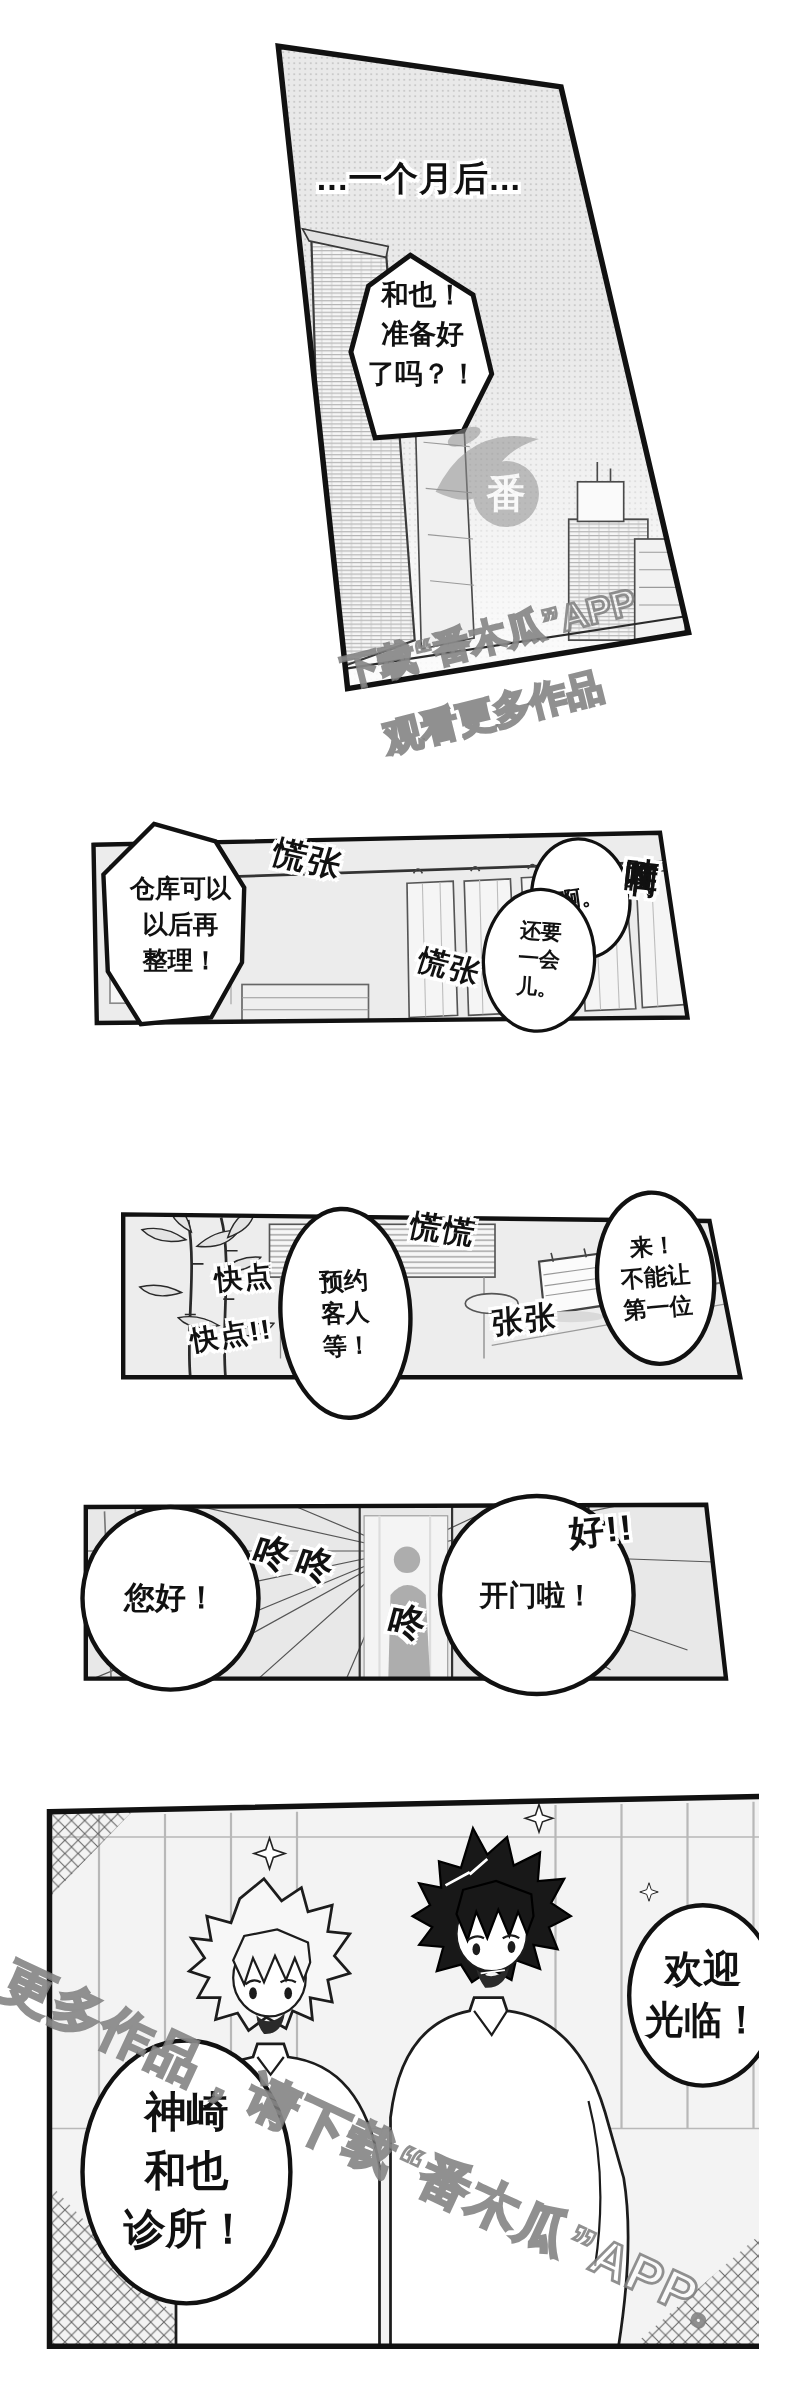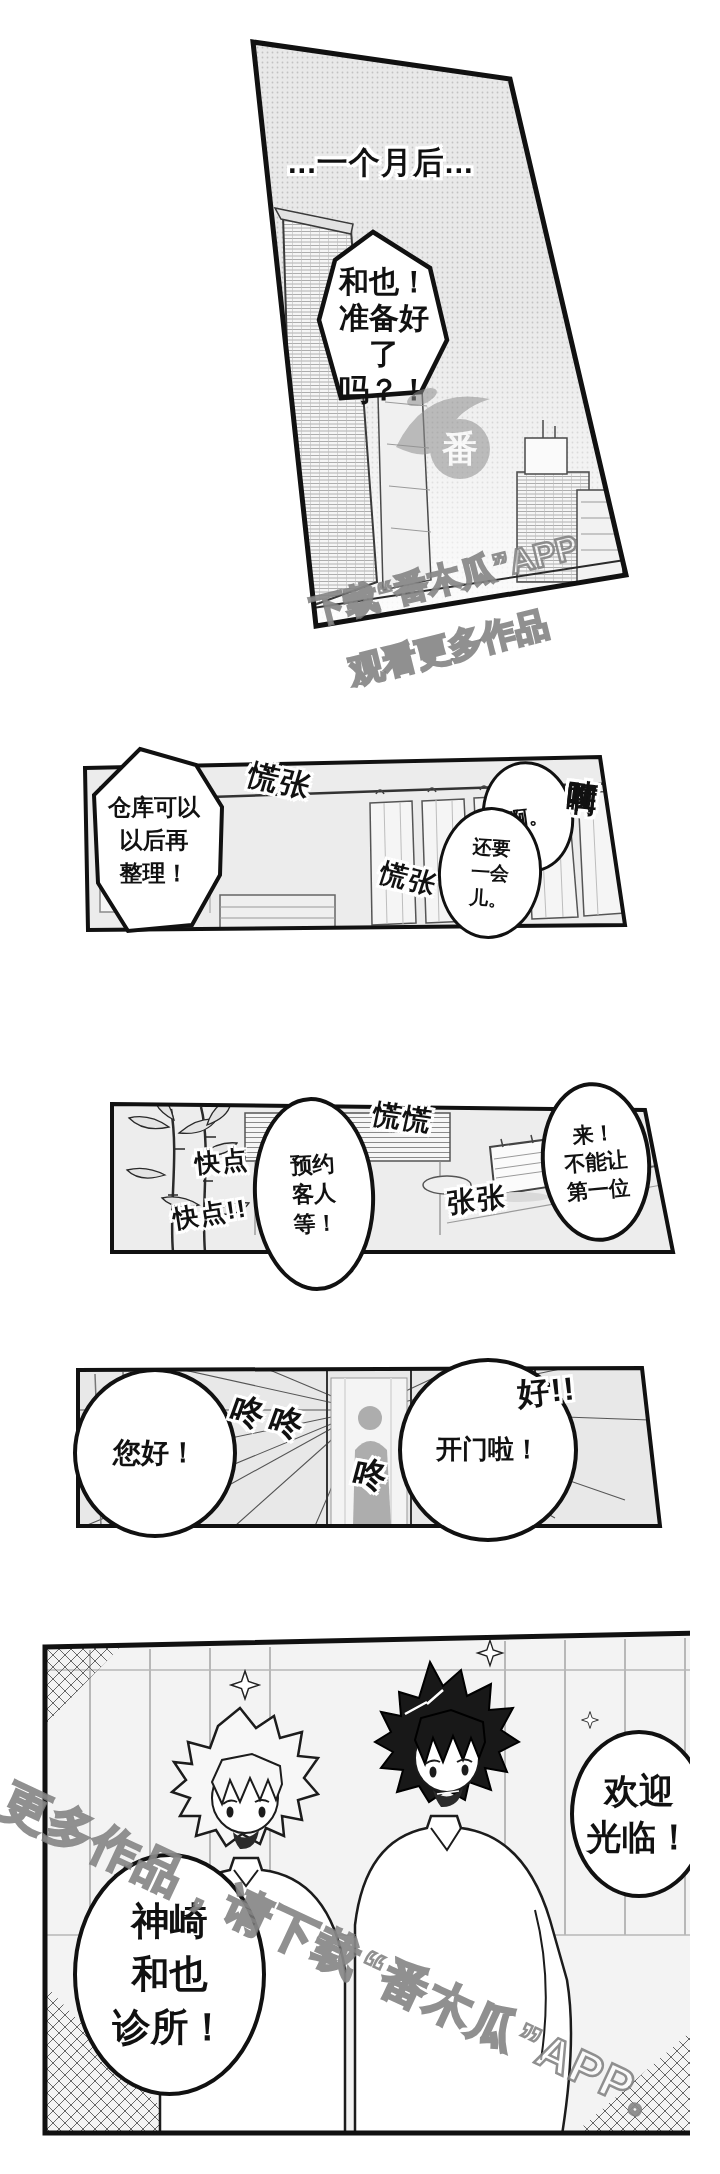--- a/index.html
+++ b/index.html
@@ -61,21 +61,21 @@
         <rect x="300" y="418" width="42" height="36" fill="#fafafa" stroke="#4a4a4a" stroke-width="1.5"></rect>
         <path d="M318 418 V400 M330 418 V406" stroke="#4a4a4a" stroke-width="1.5"></path>
         <path d="M356 482 H394 M356 498 H395 M356 514 H396 M356 530 H397" stroke="#9a9a9a" stroke-width="1"></path>
         <path d="M88 588 L400 540" stroke="#2a2a2a" stroke-width="2"></path>
       </g>
       <polygon points="28,22 285,59 401,555 91,606" fill="none" stroke="#111" stroke-width="5"></polygon>
 
       <polygon points="148,212 205,248 222,320 196,372 116,378 94,300 110,240" fill="#fff" stroke="#111" stroke-width="4.5"></polygon>
     </svg>
     <div class="caption ow" style="left:63px; top:122px; font-size:31px;">...一个月后...</div>
-    <div class="txt" style="left:100px; top:244px; width:118px; font-size:30px; line-height:36px;">
+    <div class="txt" style="left:100px; top:230px; width:118px; font-size:25px; line-height:36px;">
       <div>和也！</div>
       <div>准备好</div>
       <div>了吗？！</div>
     </div>
   </div>
 
   <div style="position:absolute; left:388px; top:375px; width:115px; height:115px; opacity:.55;">
     <svg width="115" height="115" viewBox="0 0 115 115">
       <path d="M8 72 Q38 10 102 24 Q70 34 60 58 Q50 92 8 72 Z" fill="#8f8f8f"></path>
       <circle cx="72" cy="74" r="30" fill="#8f8f8f"></circle>
@@ -114,21 +114,21 @@
           <path d="M306 49 q4 -8 8 0 M358 47 q4 -8 8 0 M410 45 q4 -8 8 0 M462 43 q4 -8 8 0 M514 41 q4 -8 8 0"></path>
         </g>
 
         <rect x="150" y="150" width="115" height="34" fill="#efefef" stroke="#666" stroke-width="1.5"></rect>
         <path d="M150 162 H265 M150 173 H265" stroke="#999" stroke-width="1"></path>
         <path d="M140 56 L140 168" stroke="#aaa" stroke-width="1.2"></path>
       </g>
       <polygon points="15,23 530,12 555,180 18,185" fill="none" stroke="#111" stroke-width="4"></polygon>
       <polygon points="70,4 126,20 152,62 150,130 122,180 58,186 28,138 24,50" fill="#fff" stroke="#111" stroke-width="4"></polygon>
     </svg>
-    <div class="txt" style="left:20px; top:46px; width:128px; font-size:23px; line-height:33px;">
+    <div class="txt" style="left:30px; top:46px; width:128px; font-size:23px; line-height:33px;">
       <div>仓库可以</div>
       <div>以后再</div>
       <div>整理！</div>
     </div>
     <div class="sfx ow" style="left:178px; top:16px; font-size:30px; transform:rotate(13deg) skewX(-4deg);">慌张</div>
     <div class="sfx ow" style="left:310px; top:116px; font-size:27px; transform:rotate(14deg) skewX(-4deg);">慌张</div>
     <div class="bubble" style="left:412px; top:16px; width:86px; height:106px; transform:rotate(-8deg); border-width:3.5px;">
       <div class="btxt" style="font-size:20px;">啊。</div>
     </div>
     <div class="bubble" style="left:368px; top:62px; width:98px; height:126px; transform:rotate(4deg); border-width:3.5px;">
@@ -232,21 +232,21 @@
         </g>
       </g>
       <polygon points="13,20 577,18 595,176 13,176" fill="none" stroke="#111" stroke-width="4"></polygon>
     </svg>
     <div class="bubble" style="left:8px; top:18px; width:156px; height:162px;">
       <div class="btxt" style="font-size:28px;">您好！</div>
     </div>
     <div class="sfx ow" style="left:165px; top:45px; font-size:34px; letter-spacing:6px; transform:rotate(15deg) skewX(-5deg);">咚咚</div>
     <div class="sfx ow" style="left:288px; top:102px; font-size:34px; transform:rotate(10deg) skewX(-5deg);">咚</div>
     <div class="bubble" style="left:333px; top:8px; width:172px; height:176px;">
-      <div class="btxt" style="font-size:26px;font-family:Liberation Serif, serif;">开门啦！</div>
+      <div class="btxt" style="font-size:26px;">开门啦！</div>
     </div>
     <div class="sfx ow" style="left:452px; top:20px; font-size:32px; transform:rotate(-6deg);">好!!</div>
   </div>
 
   <div class="panel" style="left:35px; top:1625px; width:670px; height:515px;">
     <svg width="670" height="515" viewBox="0 0 670 515">
       <defs>
         <clipPath id="p5clip">
             <polygon points="10,22 663,8 663,508 10,508"></polygon>
           </clipPath>

